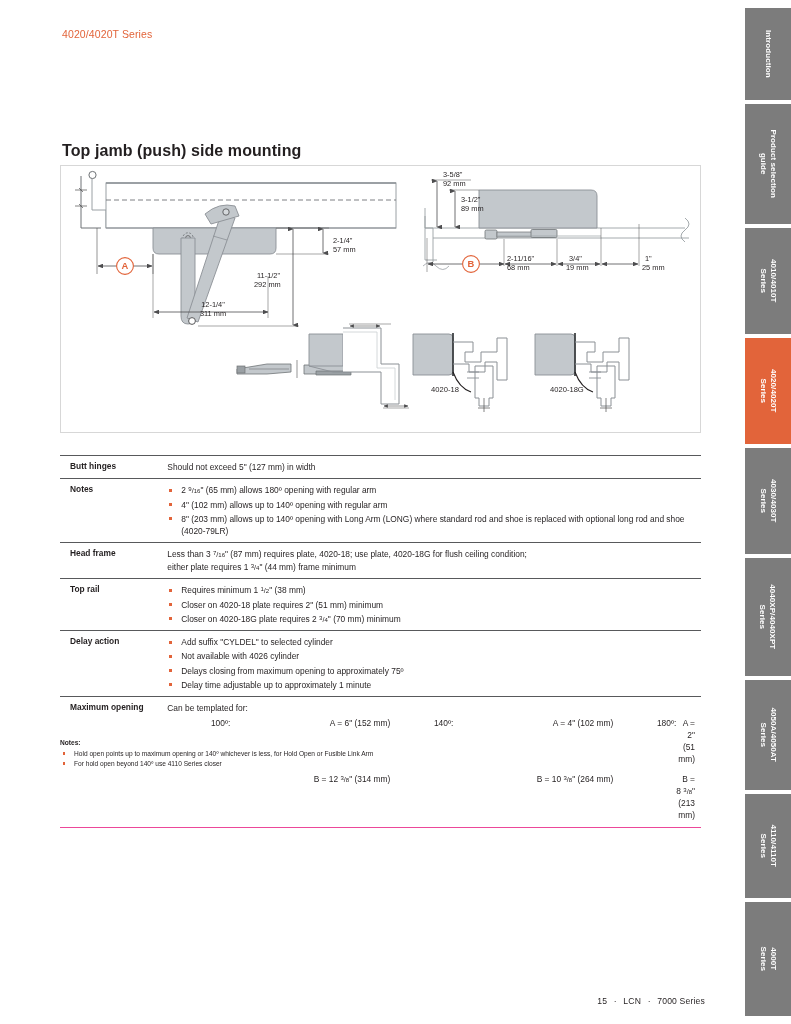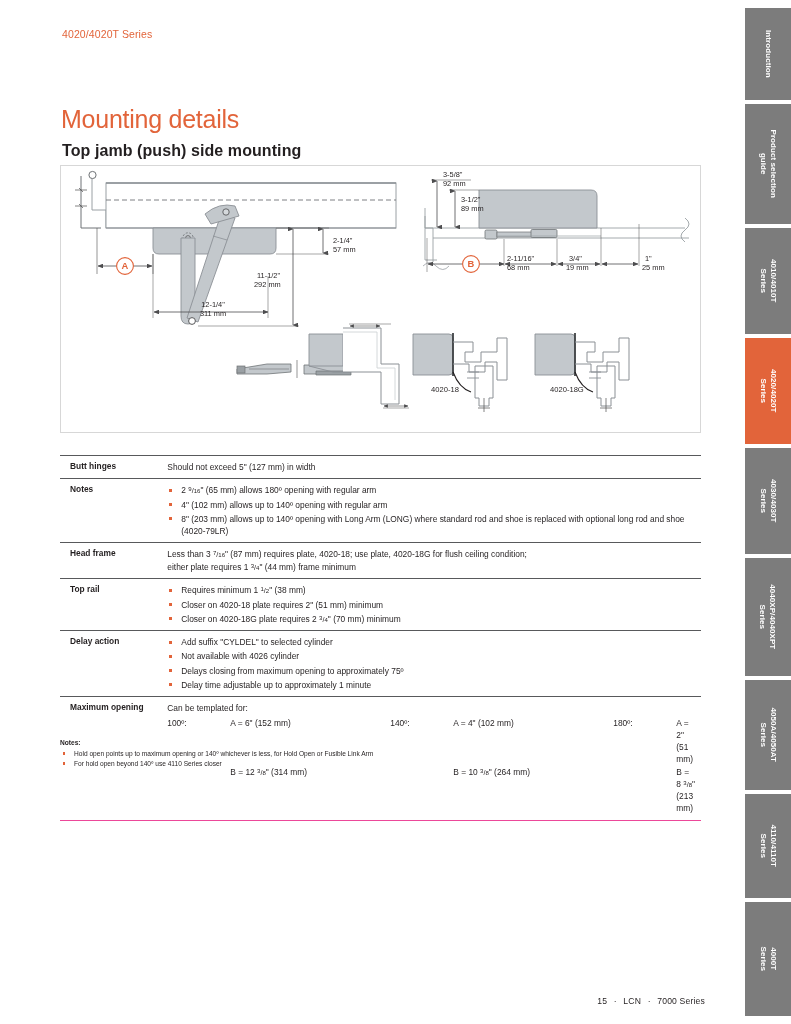--- a/index.html
+++ b/index.html
@@ -105,22 +105,23 @@
   
   .frac { display: inline-block; font-size: 1em; white-space: nowrap; }
   .frac sup { font-size: .72em; vertical-align: .38em; }
   .frac sub { font-size: .72em; vertical-align: 0em; }
   .frac .slash { font-size: .86em; }
 
   
   .maxopen-grid {
     display: grid;
     grid-template-columns: 63px 160px 63px 160px 63px auto;
-    row-gap: 1px;
+    row-gap: 8px;
     margin-top: 4px;
+    text-align: right;
   }
   .maxopen-grid .mo-ang { font-weight: normal; }
 
   
   .notes {
     position: absolute;
     left: 60px; top: 738px;
     width: 640px;
     font-size: 6.6px;
     line-height: 1.5;
@@ -179,21 +180,20 @@
     letter-spacing: .01em;
   }
 </style>
 </head>
 <body>
 
 <div id="page">
 
   <div class="running-head">4020/4020T Series</div>
 
-  <h1 class="page-title">Mounting details</h1>
 
   <div class="section-subtitle">Top jamb (push) side mounting</div>
 
   <div class="figure-panel">
     <svg width="639" height="266" viewBox="0 0 639 266">
       <defs>
         <marker id="ar" markerWidth="7" markerHeight="6" refX="6.5" refY="3" orient="auto">
           <path d="M0,0 L7,3 L0,6 z" fill="#4d4d4f"></path>
         </marker>
         <marker id="al" markerWidth="7" markerHeight="6" refX="0.5" refY="3" orient="auto">

